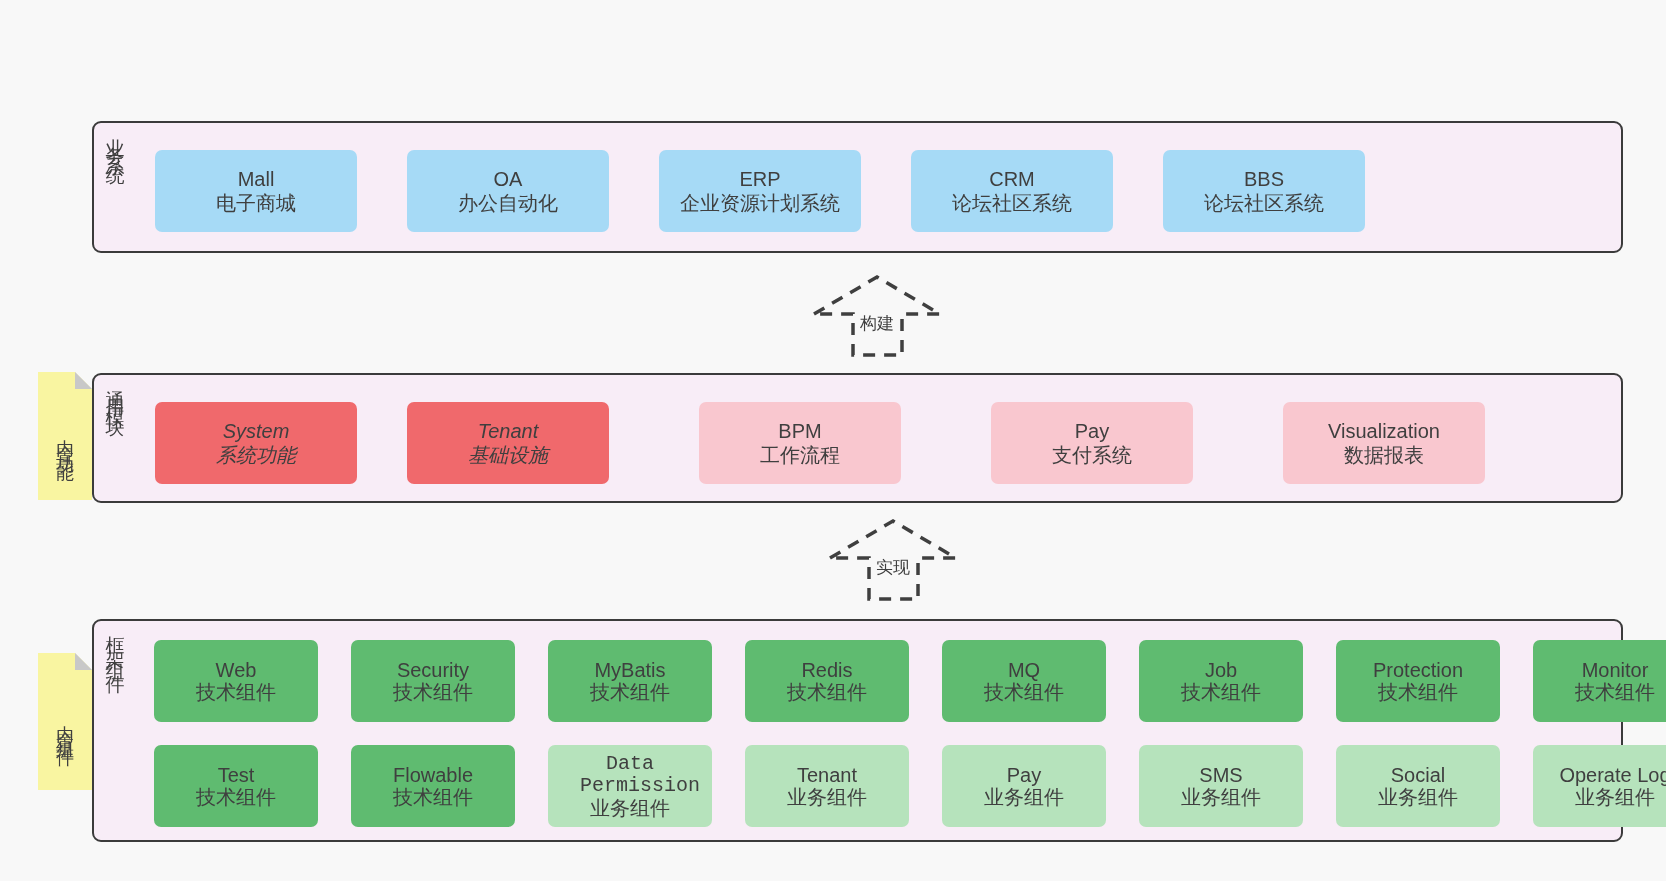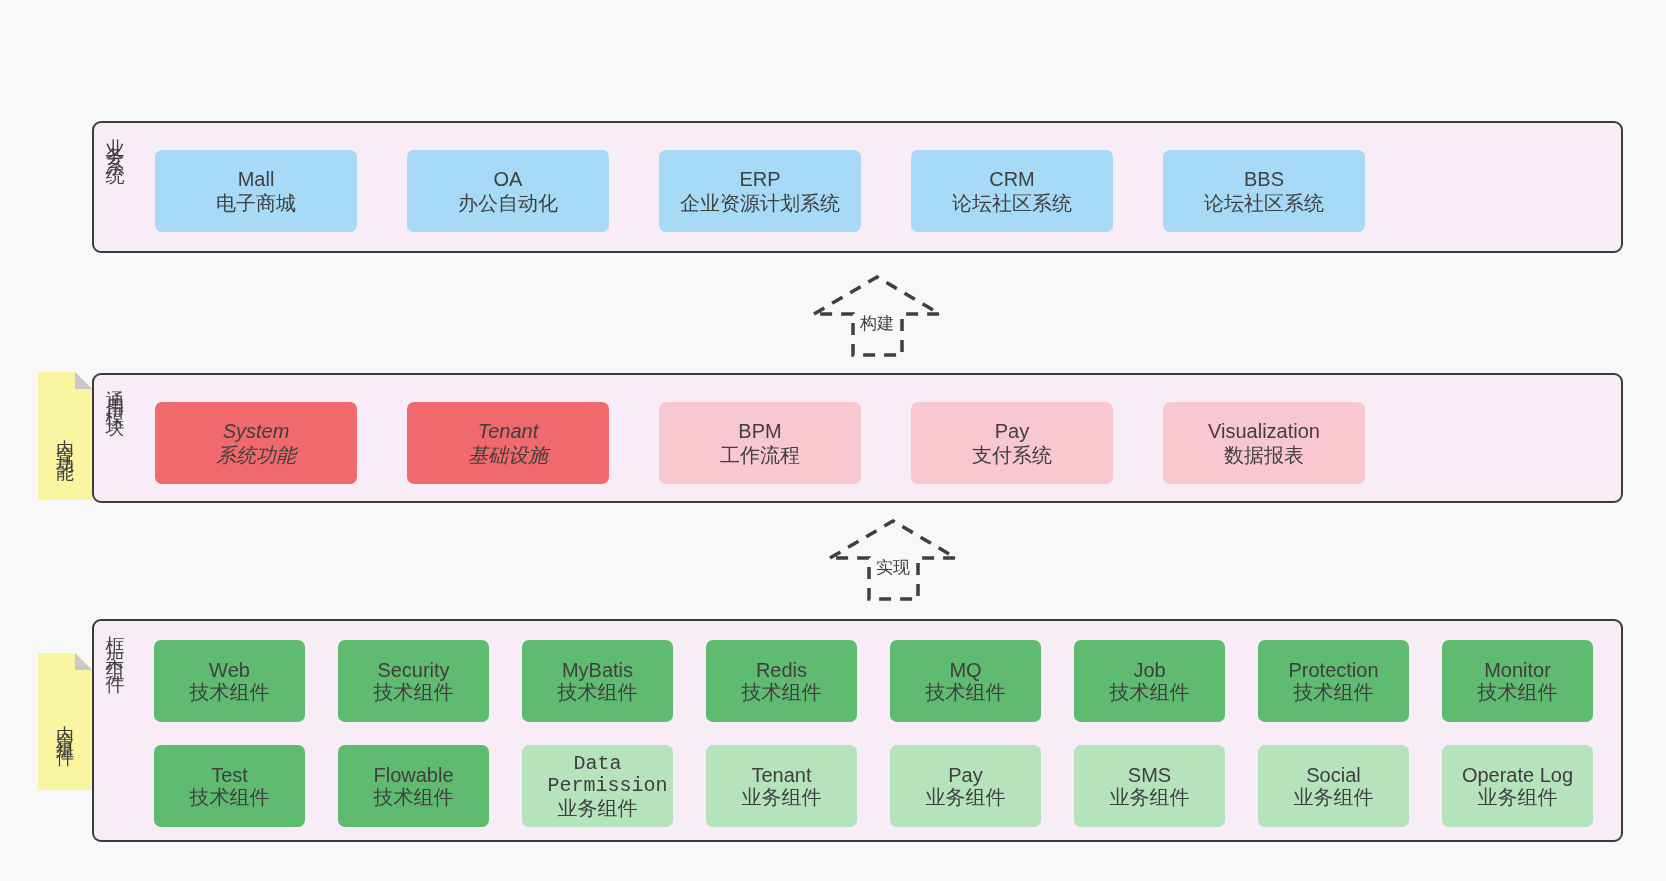--- a/index.html
+++ b/index.html
@@ -29,24 +29,24 @@
   .boxes{position:absolute;display:flex;}
   .row-a{left:61px;top:27px;gap:50px;}   
   .row-b1{left:60px;top:19px;gap:33px;}  
   .row-b2{left:60px;top:124px;gap:33px;} 
   .box{
     width:202px;height:82px;border-radius:7px;
     display:flex;flex-direction:column;align-items:center;justify-content:center;
     text-align:center;font-size:20px;line-height:24px;color:var(--ink);
     flex:none;
   }
-  .band-3 .box{width:151px;line-height:22px;}
+  .band-3 .box{width:164px;line-height:22px;}
   .blue{background:var(--blue);}
   .red{background:var(--red);font-style:italic;}
-  .pink{background:var(--pink);}
+  .pink{background:var(--pink);margin-left:40px;}
   .green{background:var(--green);}
   .green-light{background:var(--green-light);}
   .wrap .t{max-width:100px;font-family:Liberation Mono, monospace;}
   .sticky{
     position:absolute;left:38px;width:54px;
     background:var(--sticky);
     clip-path:polygon(0 0,calc(100% - 17px) 0,100% 17px,100% 100%,0 100%);
     display:flex;align-items:center;justify-content:center;
   }
   .sticky::after{

